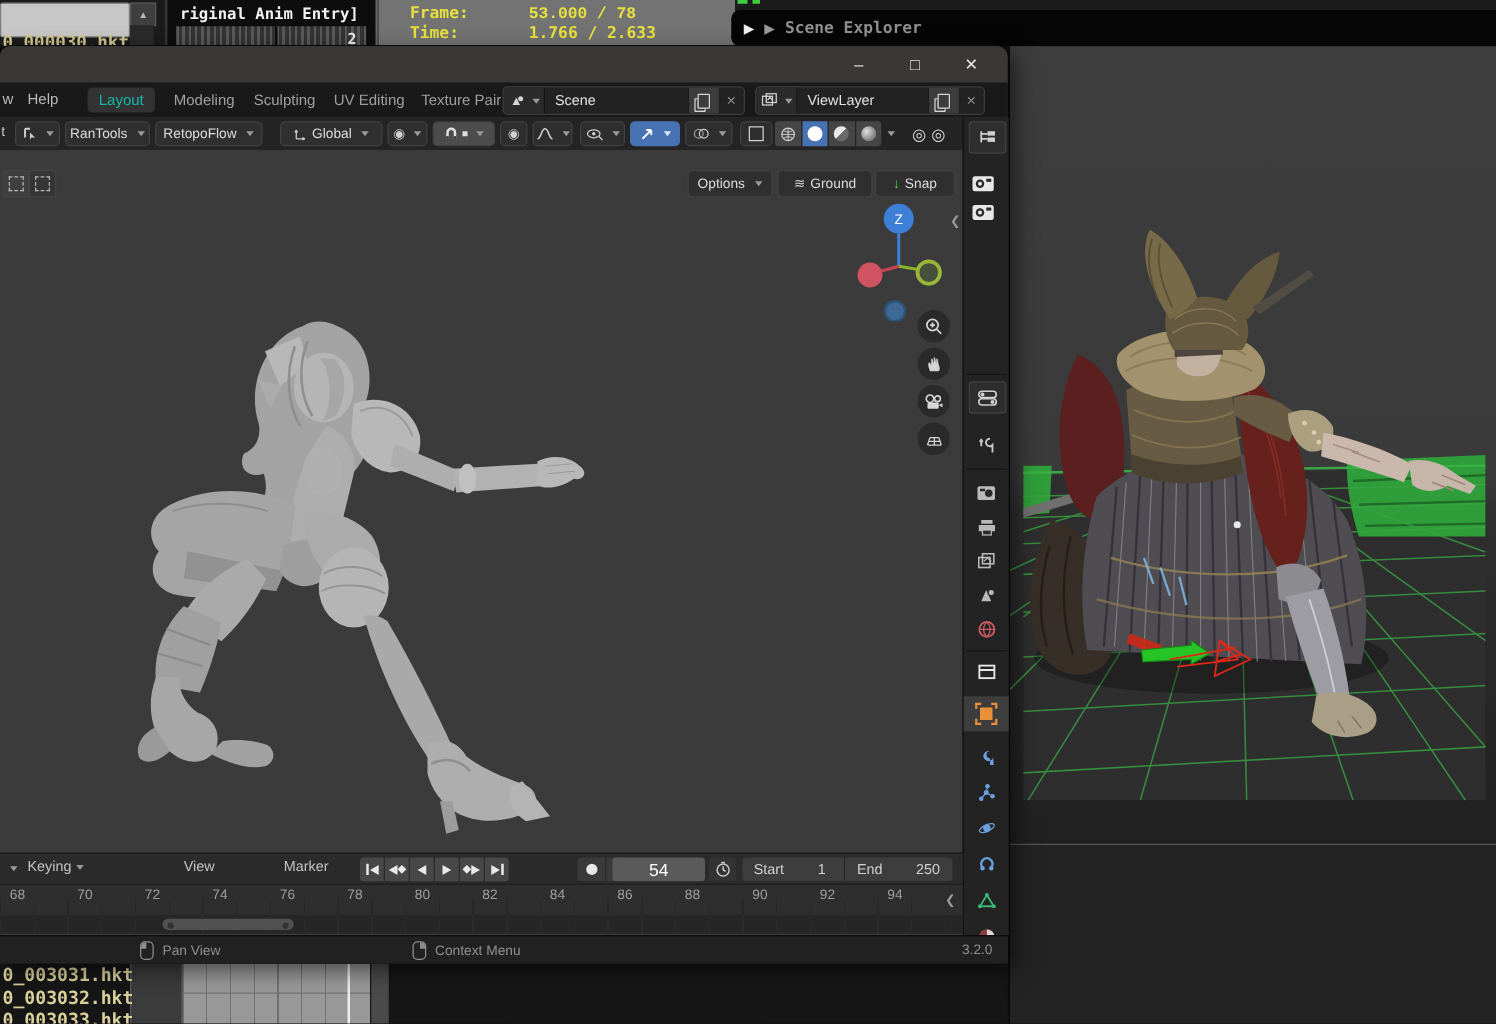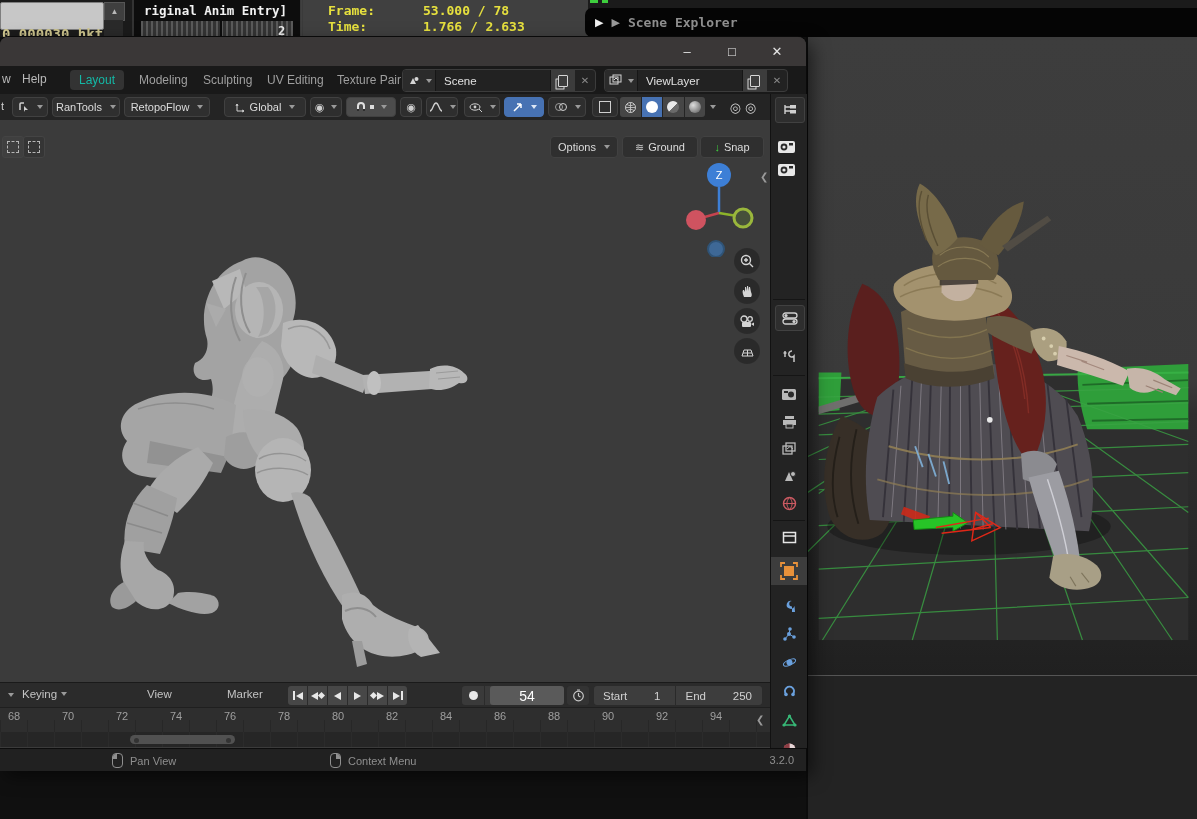--- a/index.html
+++ b/index.html
@@ -20,21 +20,21 @@
   #bg-scrollup{left:104px;top:2px;width:19px;height:17px;background:#3f3f3f;border:1px solid #565656;
     color:#b8b8b8;font-size:8px;display:flex;align-items:center;justify-content:center;}
   #bg-scrolltrack{left:104px;top:20px;width:19px;height:17px;background:#2a2a2a;}
   #bg-clipped-item{left:2px;top:26px;width:120px;height:11px;overflow:hidden;
     color:#cfc68e;font-weight:bold;font-size:14px;line-height:16px;}
   #anim-panel{left:132px;top:0;width:168px;height:37px;background:#0d0d0d;border-left:2px solid #333;border-right:2px solid #333;}
   #anim-title{left:10px;top:3px;color:#f2f2f2;font-weight:bold;font-size:12.5px;white-space:nowrap;}
   #anim-ticks{left:7px;top:21px;width:152px;height:16px;background:repeating-linear-gradient(90deg,#5a5a5a 0 2px,#343434 2px 5px);}
   #anim-tick-divider{left:86px;top:21px;width:2px;height:16px;background:#0d0d0d;}
   #anim-badge{left:144px;top:24px;color:#eee;font-size:12px;font-weight:bold;}
-  #hud-panel{left:300px;top:0;width:285px;height:37px;background:#404040;border-left:3px double #3a3a3a;}
+  #hud-panel{left:300px;top:0;width:285px;height:37px;background:#737373;border-left:3px double #3a3a3a;}
   .hud-label{color:#e6e03e;font-weight:bold;font-size:13px;}
   #entity-bar{left:585px;top:8px;width:612px;height:29px;background:#050505;border-radius:7px 0 0 7px;
     display:flex;align-items:center;gap:8px;padding-left:10px;box-sizing:border-box;}
   #entity-primary{color:#f2f2f2;font-weight:bold;font-size:14px;white-space:nowrap;}
   #entity-secondary{color:#8f8f8f;font-weight:bold;font-size:13px;white-space:nowrap;}
   .play-glyph{color:#f0f0f0;font-size:11px;} .play-glyph.dim{color:#9a9a9a;}
   .green-dash{top:0;height:3px;background:#3ecf3e;}
   
   #bg-right{left:806px;top:37px;width:391px;height:782px;background:#232323;border-left:2px solid #0c0c0c;}
   #bg-right-vp{left:0;top:0;width:391px;height:638px;overflow:hidden;
@@ -122,21 +122,21 @@
 
     <div id="anim-panel" class="abs">
       <div id="anim-title" class="abs mono">riginal Anim Entry]</div>
       <div id="anim-ticks" class="abs"></div>
       <div id="anim-tick-divider" class="abs"></div>
       <div id="anim-badge" class="abs mono">2</div>
     </div>
 
     <div id="hud-panel" class="abs">
       <div class="abs hud-label mono" style="left:25px;top:3px;">Frame:</div>
-      <div class="abs hud-label mono" style="left:120px;top:3px;">53.000 / 78</div>
+      <div class="abs hud-label mono" style="left:120px;top:3px;font-family:Liberation Mono, monospace;">53.000 / 78</div>
       <div class="abs hud-label mono" style="left:25px;top:19px;">Time:</div>
       <div class="abs hud-label mono" style="left:120px;top:19px;">1.766 / 2.633</div>
     </div>
 
     <span class="abs green-dash" style="left:590px;width:8px;"></span>
     <span class="abs green-dash" style="left:602px;width:6px;"></span>
 
     <div id="entity-bar" class="abs">
       <span class="play-glyph">▶</span>
       <span class="play-glyph dim">▶</span>
@@ -212,20 +212,29 @@
         <g stroke="#e02818" stroke-width="1.5" fill="none">
           <path d="M930,556 L986,546 M936,562 L988,556"></path>
           <path d="M972,540 L998,556 L968,570 Z"></path>
           <path d="M972,540 L988,556 M968,558 L990,552"></path>
         </g>
       </svg>
     </div>
     <div id="bg-right-split" class="abs"></div>
   </div>
 
+  <div id="bg-bottom" class="abs">
+    <div id="bb-darkcol" class="abs"></div>
+    <div id="bb-grid" class="abs"></div>
+    <div id="bb-white" class="abs"></div>
+    <div id="bb-graycol" class="abs"></div>
+    <div class="abs hkt mono" style="left:2px;top:2px;">0_003031.hkt</div>
+    <div class="abs hkt mono" style="left:2px;top:20px;">0_003032.hkt</div>
+    <div class="abs hkt mono" style="left:2px;top:38px;">0_003033.hkt</div>
+  </div>
 
   <div id="blender" class="abs">
 
     <div id="titlebar" class="abs">
       <div class="abs winbtn" style="left:672px;">
           <span>–</span>
         </div>
       <div class="abs winbtn" style="left:717px;">
           <span>□</span>
         </div>

